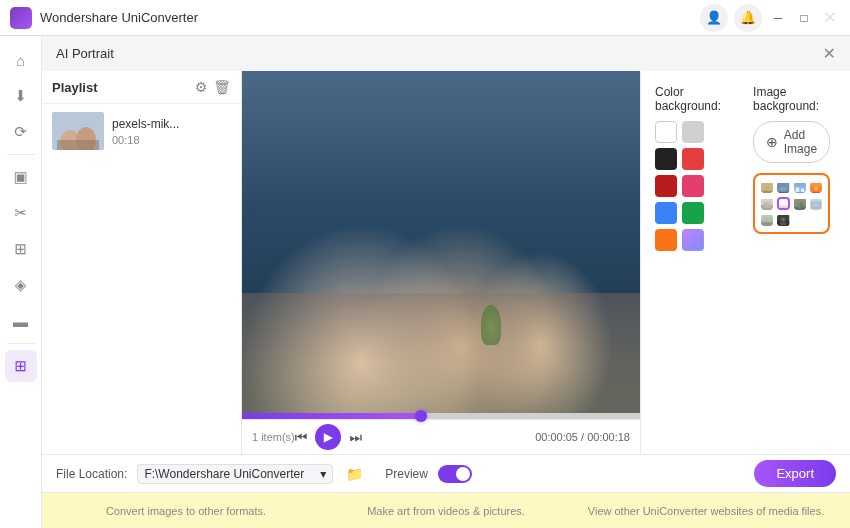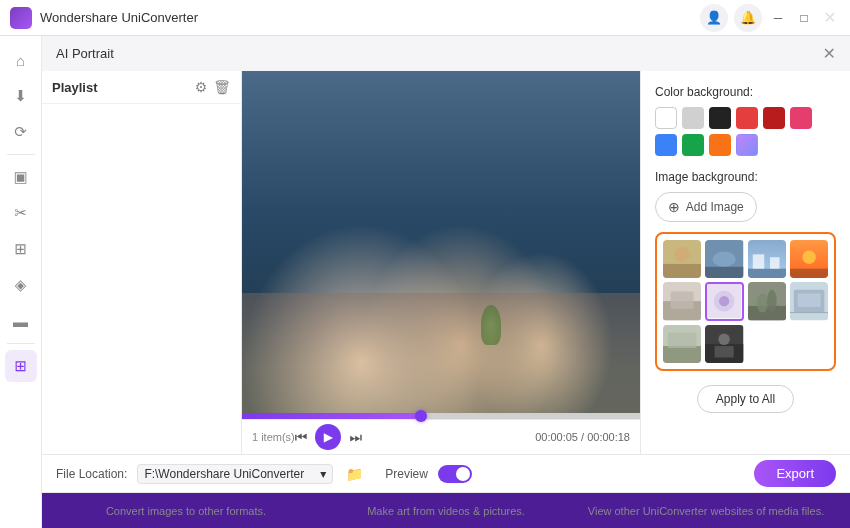--- a/index.html
+++ b/index.html
@@ -243,22 +243,22 @@
       border-top: 1px solid #e8e8e8;
     }
 
     
     .right-panel {
       width: 210px;
       background: #fff;
       border-left: 1px solid #e8e8e8;
       padding: 14px;
       display: flex;
-      flex-direction: column;
-      gap: 14px;
+      flex-direction: row;
+      gap: 32px;
       overflow-y: auto;
     }
 
     .section-title {
       font-size: 12px;
       color: #333;
       font-weight: 500;
       margin-bottom: 8px;
     }
 
@@ -406,21 +406,21 @@
       border-radius: 20px;
       padding: 6px 22px;
       font-size: 13px;
       font-weight: 500;
       cursor: pointer;
     }
 
     
     .notif-bar {
       height: 36px;
-      background: #4c1d95;
+      background: #fef9c3;
       border-top: 1px solid #e8e8e8;
       display: flex;
       align-items: center;
       justify-content: space-around;
       padding: 0 14px;
     }
     .notif-item {
       font-size: 11px;
       color: #888;
       text-align: center;
@@ -519,20 +519,36 @@
     <div class="inner-content">
 
       <div class="playlist-and-video">
 
         <div class="playlist-area">
           <div class="playlist-header">
             <span class="playlist-title">Playlist</span>
             <div class="playlist-icons">
               <span>⚙</span>
               <span>🗑</span>
+            </div>
+          </div>
+          <div class="playlist-item">
+            <div class="playlist-thumb">
+              <div class="playlist-thumb-img">
+                <svg viewBox="0 0 52 38" xmlns="http://www.w3.org/2000/svg">
+                  <rect width="52" height="38" fill="#b8c8d8"></rect>
+                  <ellipse cx="18" cy="30" rx="10" ry="12" fill="#d4a888" opacity="0.9"></ellipse>
+                  <ellipse cx="34" cy="28" rx="10" ry="13" fill="#c89878" opacity="0.9"></ellipse>
+                  <rect x="5" y="28" width="42" height="10" fill="#8a7060" opacity="0.5"></rect>
+                </svg>
+              </div>
+            </div>
+            <div class="playlist-info">
+              <div class="playlist-name">pexels-mik...</div>
+              <div class="playlist-duration">00:18</div>
             </div>
           </div>
         </div>
 
         <div class="video-section">
 
           <div class="video-preview">
             <div class="video-bg-image">
               <div class="people-bg"></div>
               <div class="table-bottom"></div>

